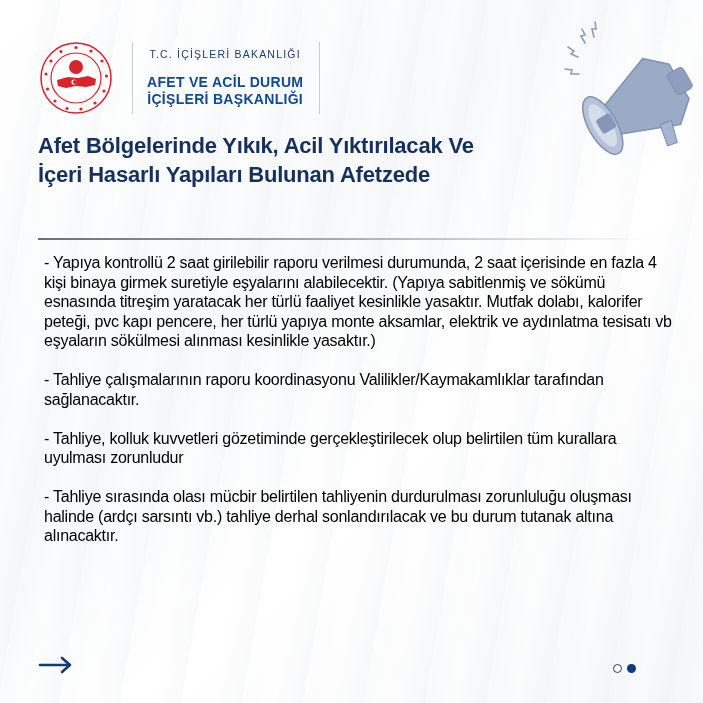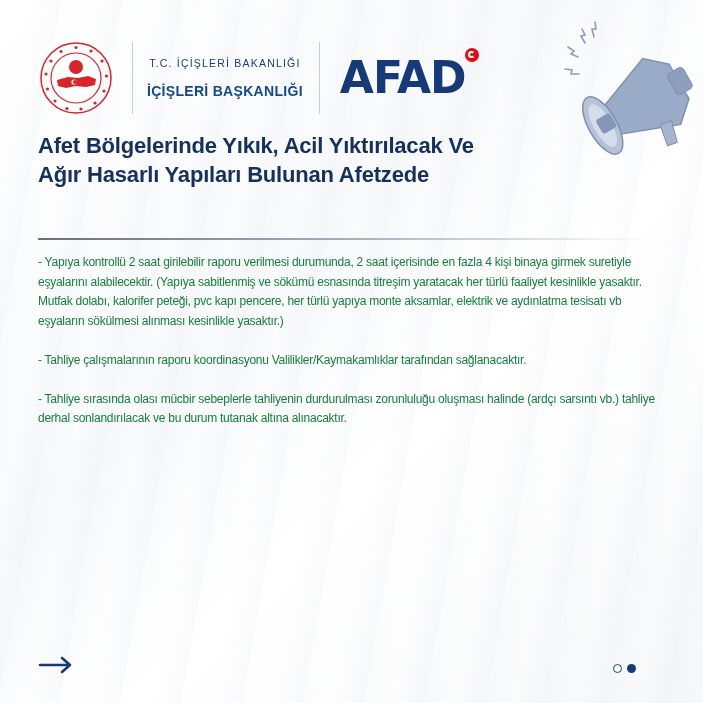--- a/index.html
+++ b/index.html
@@ -19,21 +19,21 @@
     .ministry { display:flex; flex-direction:column; align-items:center; color:#0f3a78; }
     .ministry .l1 { font-size:10.5px; letter-spacing:1.2px; color:#1d3e73; margin-bottom:14px; }
     .ministry .l2, .ministry .l3 { font-size:14px; font-weight:bold; color:#0f4a92; line-height:17px; letter-spacing:0.3px; }
     .divider-v2 { width:1px; height:72px; background:#c9ccd2; margin:0 20px 0 16px; }
     .afad-logo { position:relative; font-family:"DejaVu Sans", sans-serif; font-weight:bold; font-size:44px; color:#16397a; letter-spacing:-1px; line-height:1; }
     .afad-flag { position:absolute; right:-14px; top:-8px; width:14px; height:14px; border-radius:50%; background:#e30a17; }
     .afad-flag::after { content:""; position:absolute; left:3px; top:3px; width:7px; height:7px; border-radius:50%; border:2px solid #fff; border-right-color:transparent; box-sizing:border-box; }
     .megaphone { position:absolute; left:535px; top:14px; width:170px; height:150px; }
     .title { position:absolute; left:38px; top:131px; width:560px; margin:0; font-size:22px; font-weight:bold; color:#14305f; line-height:29px; letter-spacing:-0.2px; }
     .title-rule { position:absolute; left:38px; top:238px; width:610px; height:2px; background:linear-gradient(90deg, #6b6f78 0%, #a9acb2 50%, rgba(220,222,226,0) 100%); }
-    .body { position:absolute; left:38px; top:253px; width:630px; color:#15803d; font-size:12px; line-height:19.5px; letter-spacing:-0.25px; }
+    .body { position:absolute; left:44px; top:253px; width:630px; color:#000000; font-size:16px; line-height:19.5px; letter-spacing:-0.25px; }
     .body p { margin:0 0 19.5px 0; }
     .footer-arrow { position:absolute; left:38px; top:656px; width:36px; height:18px; cursor:pointer; }
     .dots { position:absolute; left:613px; top:664px; display:flex; gap:5px; }
     .dot { width:9px; height:9px; border-radius:50%; box-sizing:border-box; }
     .dot.inactive { border:1.5px solid #1b3f7c; background:#fff; }
     .dot.active { background:#113b7e; }
   </style>
 </head>
 <body>
 
@@ -61,27 +61,24 @@
         <circle cx="38" cy="27" r="7"></circle>
         <path d="M19 40 L30 37 L40 38 L50 36 L58 39 L57 45 L48 47 L38 46 L28 48 L20 46 Z"></path>
       </g>
       <circle cx="36" cy="42" r="2.6" fill="#fff"></circle>
       <circle cx="37" cy="42" r="2" fill="#d8242b"></circle>
     </svg>
   </div>
   <div class="divider-v"></div>
   <div class="ministry">
     <span class="l1">T.C. İÇİŞLERİ BAKANLIĞI</span>
+    <span class="l2">AFET VE ACİL DURUM</span>
     <span class="l3">İÇİŞLERİ BAŞKANLIĞI</span>
   </div>
   <div class="divider-v2"></div>
-  <div class="afad-logo">
-    <span>AFAD</span>
-    <span class="afad-flag"></span>
-  </div>
 </div>
 
 <div class="megaphone">
   <svg width="170" height="150" viewBox="0 0 170 150">
     <g stroke="#8c9dbd" stroke-width="1.6" fill="none" stroke-linecap="round">
       <path d="M47 15 l3 6 l-4 1 l4 7"></path>
       <path d="M60 8 l1 7 l-4 0 l2 8"></path>
       <path d="M33 33 l6 4 l-3 3 l7 3"></path>
       <path d="M30 55 l7 1 l-1 4 l8 0"></path>
     </g>
@@ -91,29 +88,30 @@
       <ellipse cx="62" cy="90" rx="9" ry="24" fill="#d5dcea"></ellipse>
       <rect x="58" y="82" width="16" height="16" rx="3" fill="#8597b8"></rect>
       <rect x="142" y="78" width="18" height="24" rx="4" fill="#8d9ebe" stroke="#7f90b0"></rect>
       <path d="M112 118 L108 140 L118 142 L124 120 Z" fill="#a6b4cf" stroke="#7f90b0"></path>
     </g>
   </svg>
 </div>
 
 <h1 class="title">
   <span>Afet Bölgelerinde Yıkık, Acil Yıktırılacak Ve</span><br>
-  <span>Ağır Hasarlı Yapıları  Bulunan Afetzede</span><br>
+  <span>İçeri Hasarlı Yapıları  Bulunan Afetzede</span><br>
 </h1>
 
 <div class="title-rule"></div>
 
 <div class="body">
   <p>- Yapıya kontrollü 2 saat girilebilir raporu verilmesi durumunda, 2 saat içerisinde en fazla 4 kişi binaya girmek suretiyle eşyalarını alabilecektir. (Yapıya sabitlenmiş ve sökümü esnasında titreşim yaratacak her türlü faaliyet kesinlikle yasaktır. Mutfak dolabı, kalorifer peteği, pvc kapı pencere, her türlü yapıya monte aksamlar, elektrik ve aydınlatma tesisatı vb eşyaların sökülmesi alınması kesinlikle yasaktır.)</p>
   <p>- Tahliye çalışmalarının raporu koordinasyonu Valilikler/Kaymakamlıklar tarafından sağlanacaktır.</p>
-  <p>- Tahliye sırasında olası mücbir sebeplerle tahliyenin durdurulması zorunluluğu oluşması halinde (ardçı sarsıntı vb.) tahliye derhal sonlandırılacak ve bu durum tutanak altına alınacaktır.</p>
+  <p>- Tahliye, kolluk kuvvetleri gözetiminde gerçekleştirilecek olup belirtilen tüm kurallara uyulması zorunludur</p>
+  <p>- Tahliye sırasında olası mücbir belirtilen tahliyenin durdurulması zorunluluğu oluşması halinde (ardçı sarsıntı vb.) tahliye derhal sonlandırılacak ve bu durum tutanak altına alınacaktır.</p>
 </div>
 
 <div class="footer-arrow">
   <svg width="36" height="18" viewBox="0 0 36 18">
     <path d="M2 9 H32 M24 2 L32 9 L24 16" stroke="#16397a" stroke-width="2.6" fill="none" stroke-linecap="round" stroke-linejoin="round"></path>
   </svg>
 </div>
 
 <div class="dots">
   <span class="dot inactive"></span>

